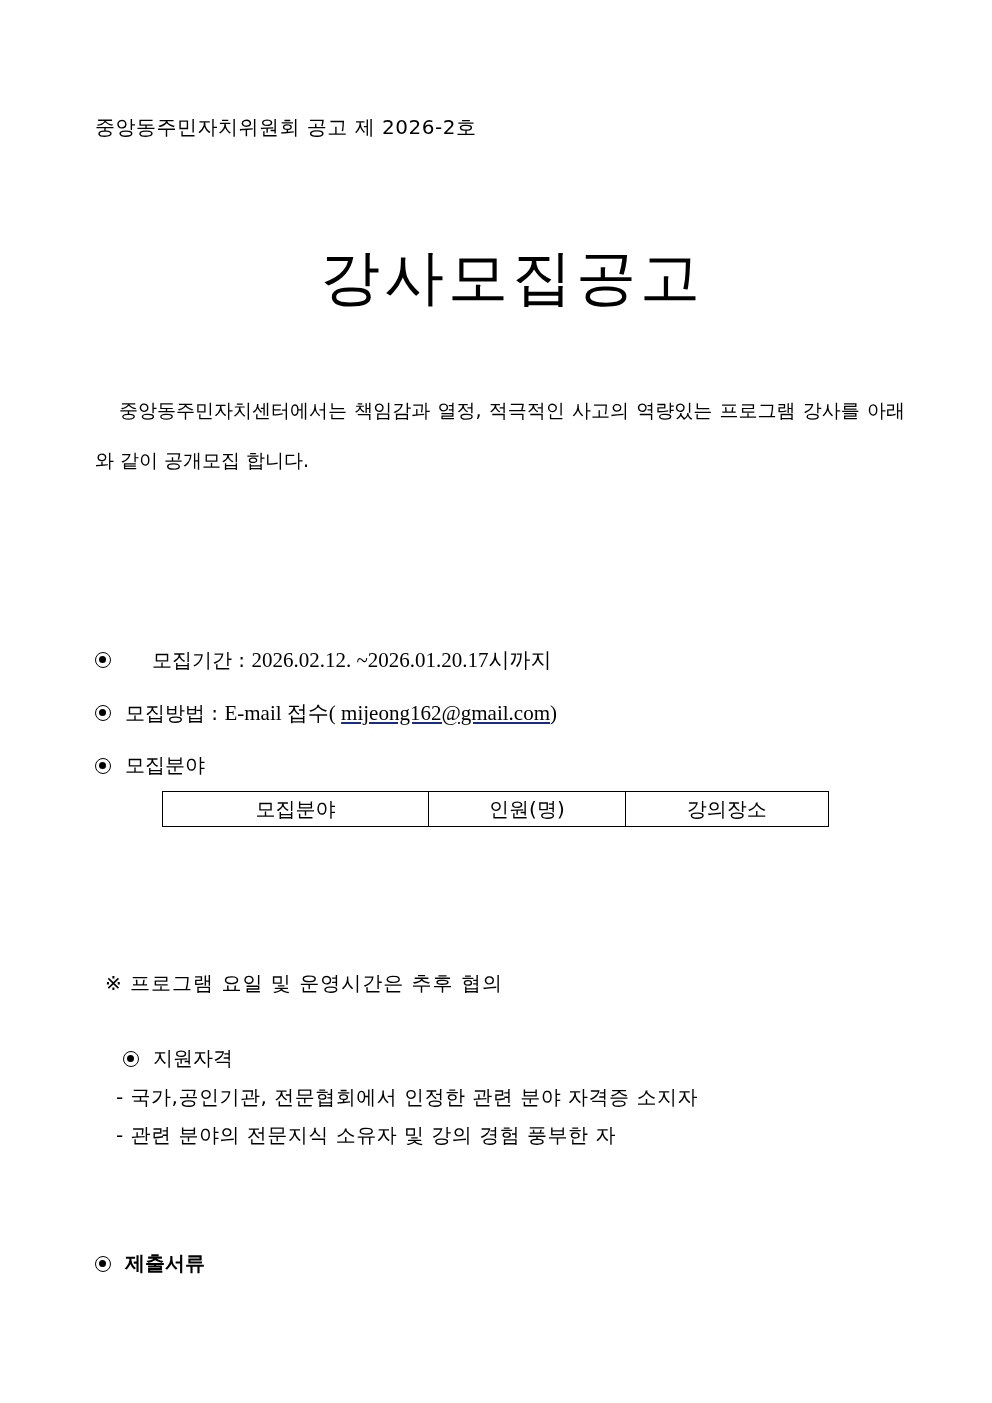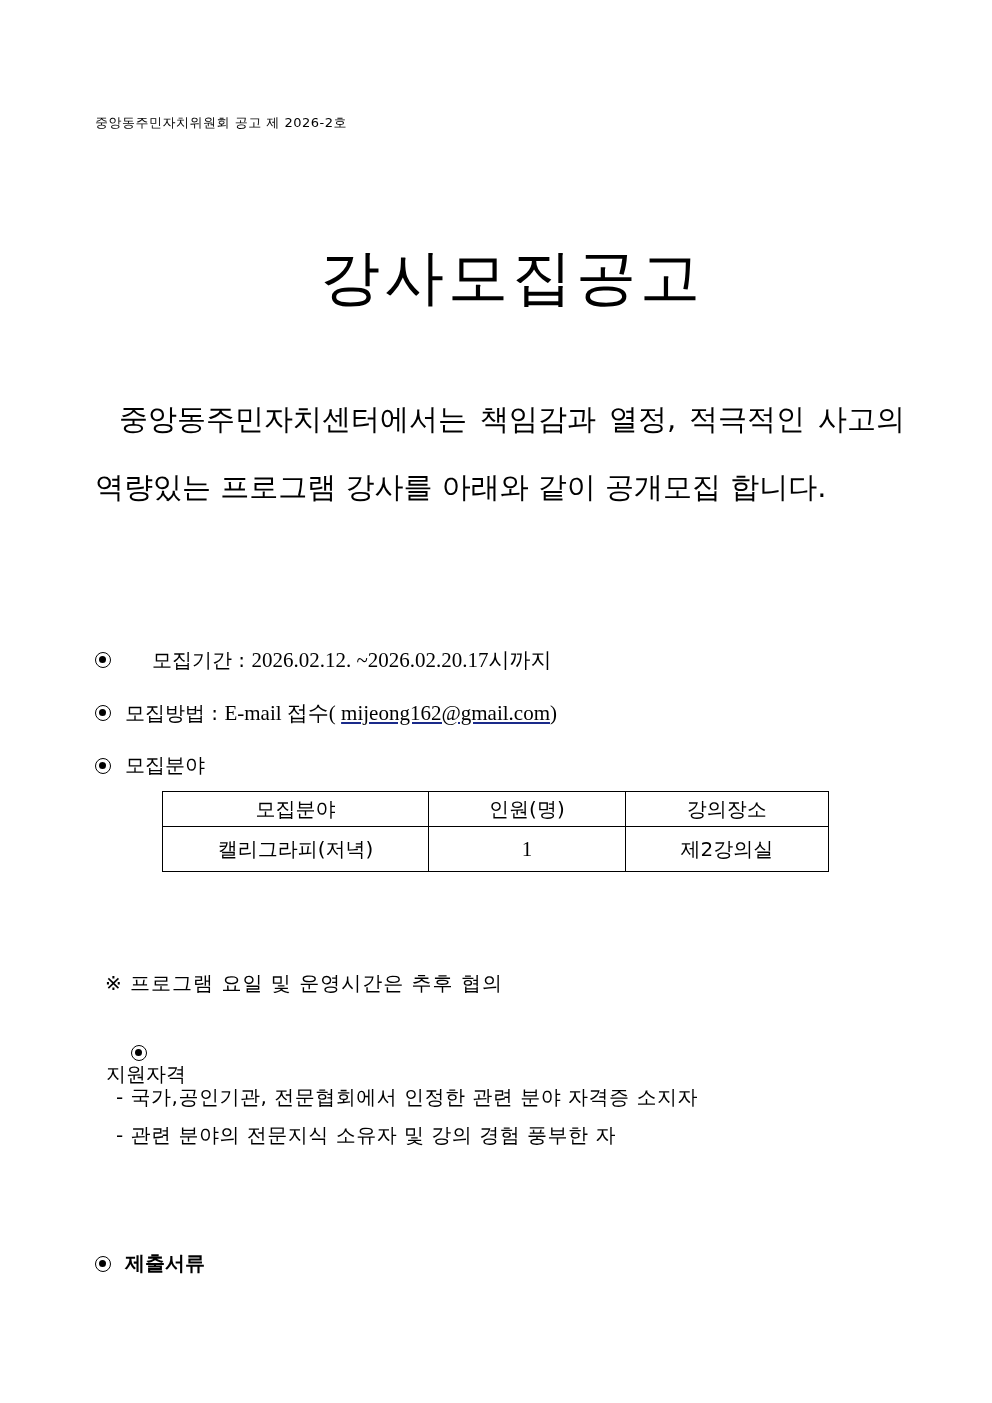--- a/index.html
+++ b/index.html
@@ -1,23 +1,23 @@
 <!DOCTYPE html>
 <html><head>
 <meta charset="utf-8">
 <style>
   html, body { margin: 0; padding: 0; background: #ffffff; }
   body {
     width: 992px; height: 1403px; position: relative; overflow: hidden;
     color: #000; font-family: "DejaVu Sans", sans-serif;
   }
   .abs { position: absolute; white-space: nowrap; }
-  .notice-no { left: 95px; top: 114px; font-size: 13px; letter-spacing: 0.5px; }
+  .notice-no { left: 95px; top: 114px; font-size: 20px; letter-spacing: 0.5px; }
   .title { left: 0; width: 1024px; top: 238px; text-align: center; font-size: 60px; letter-spacing: 4px; font-weight: normal; }
-  .intro { left: 95px; top: 385px; width: 810px; font-size: 29px; line-height: 68px; white-space: normal; text-align: justify; }
+  .intro { left: 95px; top: 385px; width: 810px; font-size: 19px; line-height: 50px; white-space: normal; text-align: justify; }
   .intro .indent { display: inline-block; width: 24px; }
   .bullet-row { left: 95px; font-size: 20px; display: flex; align-items: center; }
   .bullet { display: inline-block; width: 16px; height: 16px; border: 1.5px solid #000; border-radius: 50%; position: relative; margin-right: 14px; box-sizing: border-box; }
   .bullet::after { content: ""; position: absolute; left: 3px; top: 3px; width: 7px; height: 7px; background: #000; border-radius: 50%; }
   .serif { font-family: "Liberation Serif", serif; font-size: 21px; }
   .email { color: #000; text-decoration: underline; text-decoration-color: #1a2a8a; }
   table.fields { position: absolute; left: 162px; top: 791px; width: 667px; border-collapse: collapse; font-size: 20px; }
   table.fields td, table.fields th { border: 1px solid #000; text-align: center; font-weight: normal; height: 44px; padding: 0; }
   table.fields th { height: 34px; }
   .col1 { width: 266px; } .col2 { width: 196px; } .col3 { width: 203px; margin-top: 19px; }
@@ -30,21 +30,21 @@
 
 <div class="abs notice-no">중앙동주민자치위원회 공고 제 2026-2호</div>
 
 <div class="abs title">강사모집공고</div>
 
 <div class="abs intro"><span class="indent"></span><span>중앙동주민자치센터에서는 책임감과 열정, 적극적인 사고의 역량있는 프로그램 강사를 아래와 같이 공개모집 합니다.</span></div>
 
 <div class="abs bullet-row" style="top:646px;">
   <span class="bullet"></span>
   <span style="white-space:pre;margin-left:27px;">모집기간 : </span>
-  <span class="serif">2026.02.12. ~2026.02.20.17시까지</span>
+  <span class="serif">2026.02.12. ~2026.01.20.17시까지</span>
 </div>
 
 <div class="abs bullet-row" style="top:699px;">
   <span class="bullet"></span>
   <span style="white-space:pre;">모집방법 : </span>
   <span class="serif" style="white-space:pre;">E-mail 접수( </span>
   <a class="serif email">mijeong162@gmail.com</a>
   <span class="serif">)</span>
 </div>
 
@@ -53,31 +53,26 @@
   <span>모집분야</span>
 </div>
 
 <table class="fields">
   <tbody>
       <tr>
     <th class="col1">모집분야</th>
     <th class="col2">인원(명)</th>
     <th class="col3">강의장소</th>
   </tr>
-  <tr>
-    <td>캘리그라피(저녁)</td>
-    <td class="num">1</td>
-    <td>제2강의실</td>
-  </tr>
 </tbody>
   </table>
 
 <div class="abs note">※ 프로그램 요일 및 운영시간은 추후 협의</div>
 
-<div class="abs bullet-row" style="left:106px; top:1045px;flex-direction:column;">
+<div class="abs bullet-row" style="left:123px; top:1045px;">
   <span class="bullet"></span>
   <span>지원자격</span>
 </div>
 <div class="abs qual-item" style="top:1084px;">- 국가,공인기관, 전문협회에서 인정한 관련 분야 자격증 소지자</div>
 <div class="abs qual-item" style="top:1122px;">- 관련 분야의 전문지식 소유자 및 강의 경험 풍부한 자</div>
 
 <div class="abs bullet-row" style="top:1250px;">
   <span class="bullet"></span>
   <span style="font-weight:bold;">제출서류</span>
 </div>

